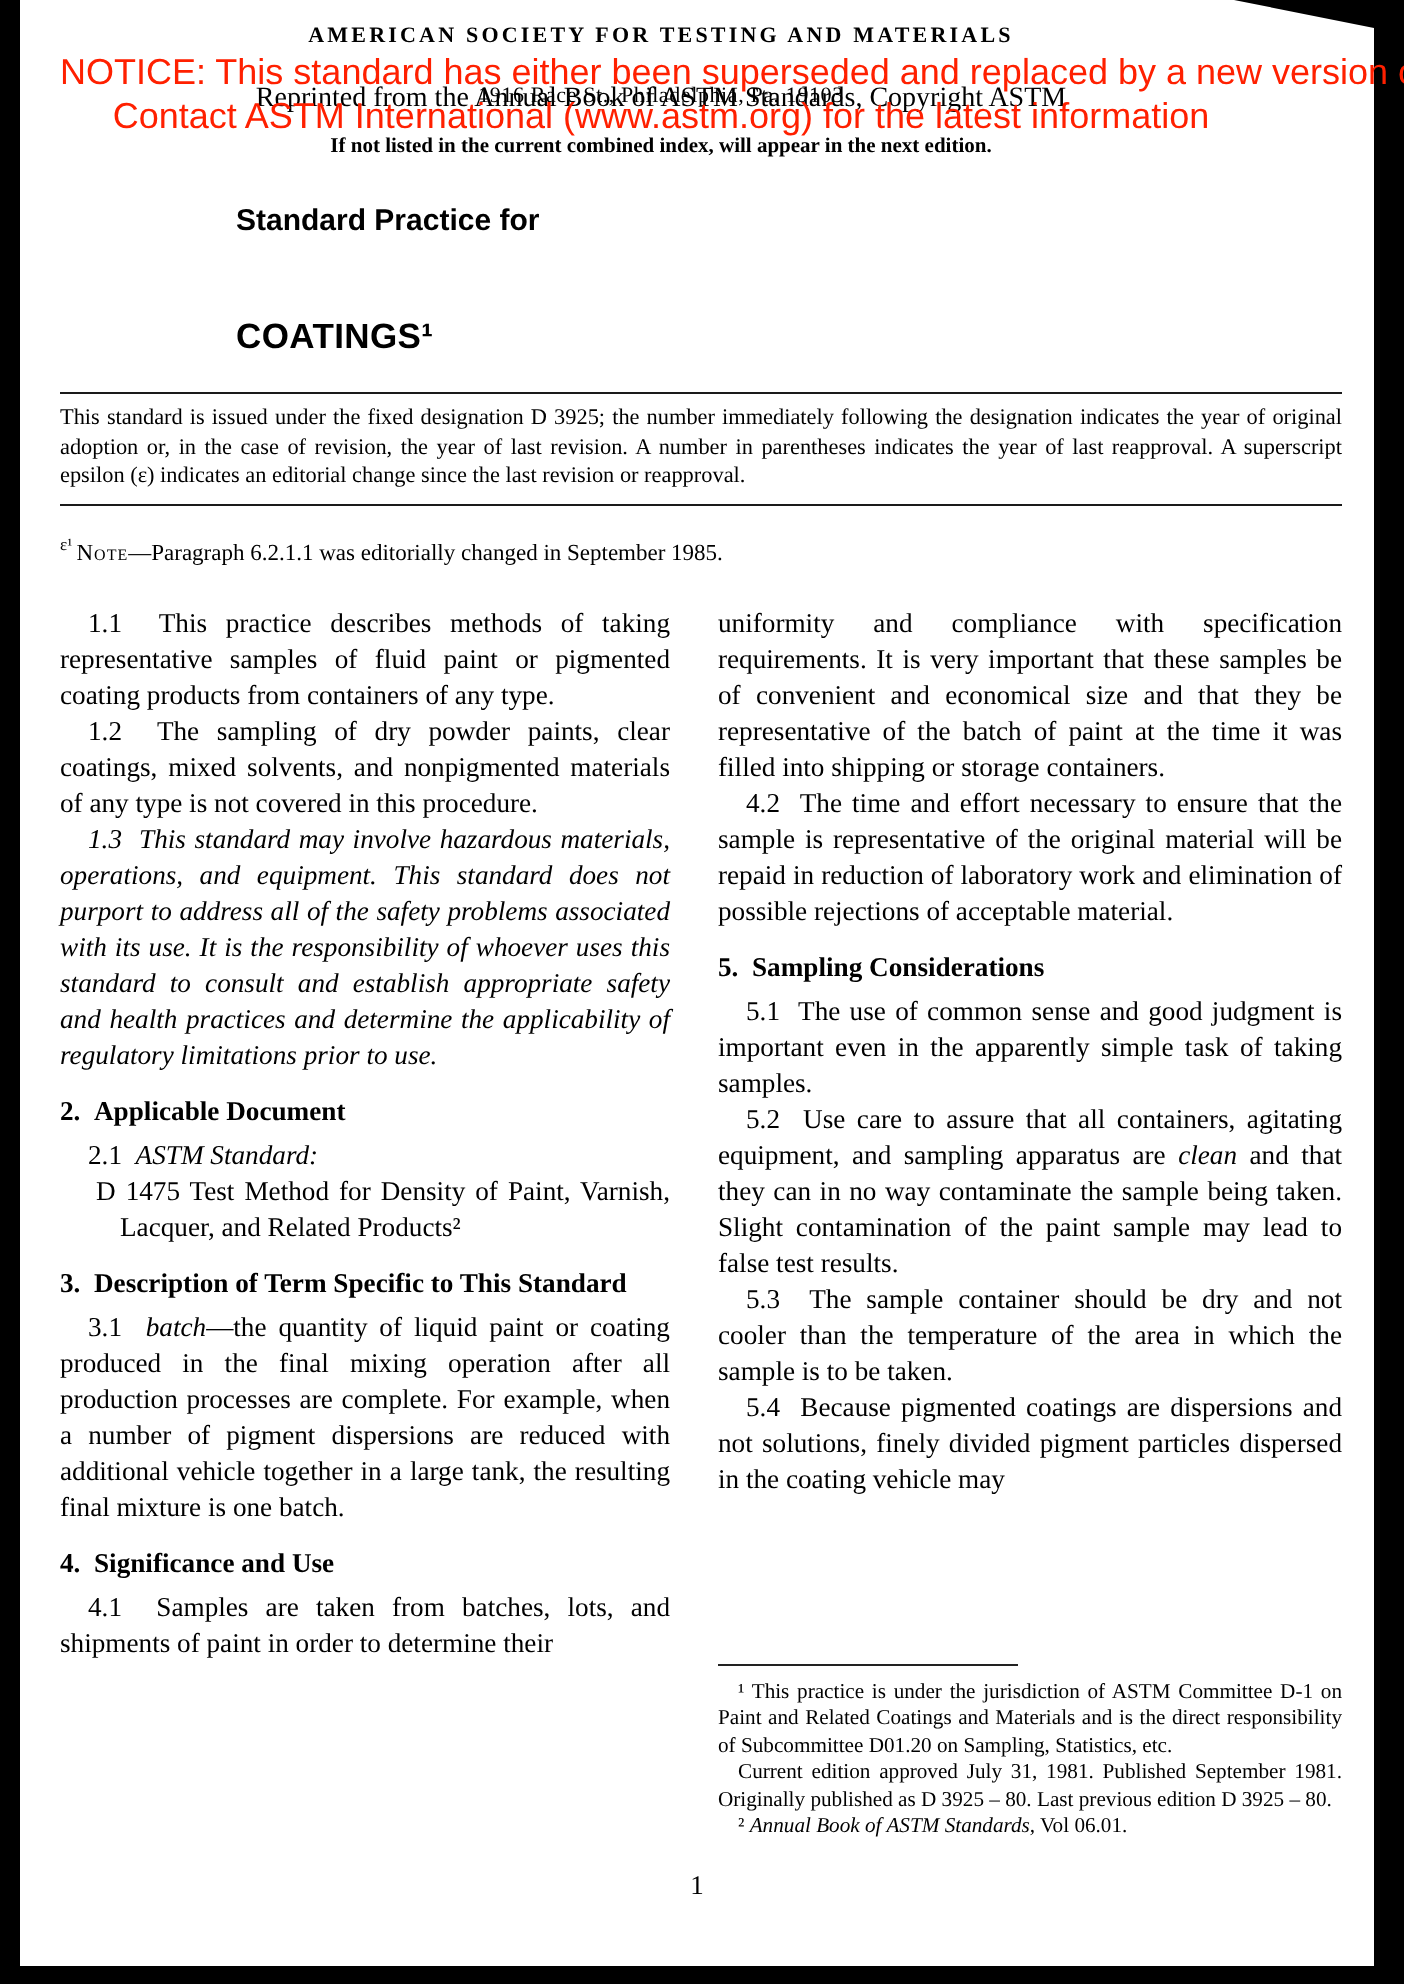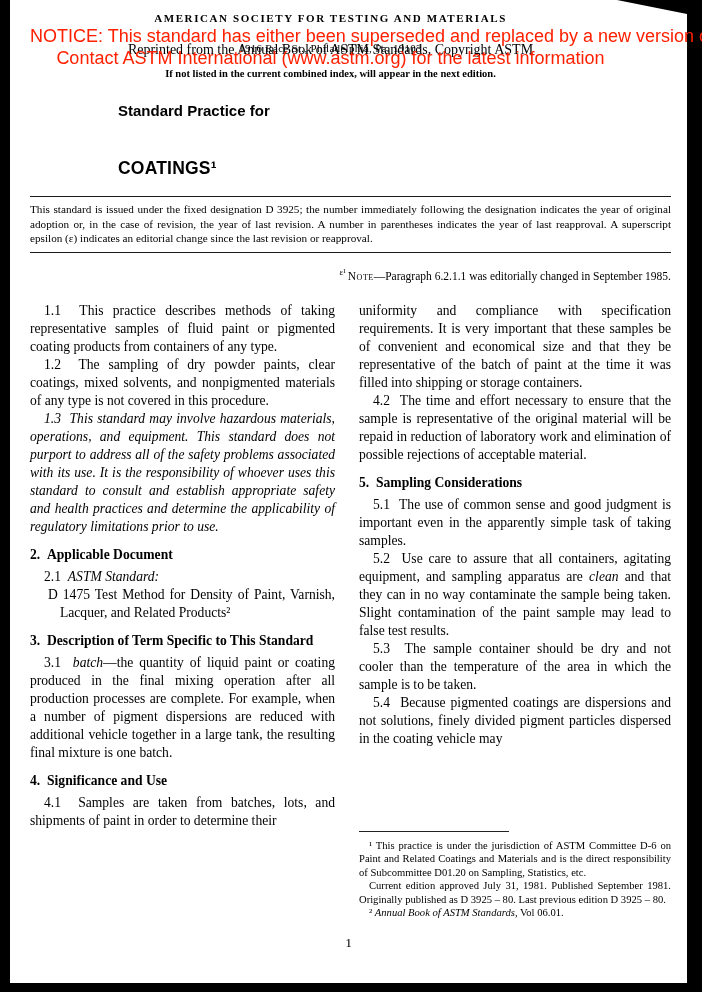--- a/index.html
+++ b/index.html
@@ -69,21 +69,20 @@
   .designation{
     font-size:11.2px;line-height:14.5px;
     text-align:justify;
     margin:5px 0 6px 0;
     color:#000;
   }
   .epsilon-note{
     font-size:11.5px;
     margin:14px 0 0 0;
     color:#000;
-    text-align:right;
   }
   .epsilon-note .sup{vertical-align:super;font-size:8.5px;}
   .epsilon-note .smallcaps{font-variant:small-caps;letter-spacing:.5px;}
   
   .columns{
     display:flex;gap:24px;
     margin-top:20px;
   }
   .col{font-size:13.6px;line-height:18px;text-align:justify;color:#000;}
   .col-left{width:305px;flex:0 0 auto;}
@@ -172,21 +171,21 @@
         <p>4.2&nbsp; The time and effort necessary to ensure that the sample is representative of the original material will be repaid in reduction of laboratory work and elimination of possible rejections of acceptable material.</p>
 
         <h2>5.&nbsp;&nbsp;Sampling Considerations</h2>
         <p>5.1&nbsp; The use of common sense and good judgment is important even in the apparently simple task of taking samples.</p>
         <p><span>5.2&nbsp; Use care to assure that all containers, agitating equipment, and sampling apparatus are </span><i>clean</i><span> and that they can in no way contaminate the sample being taken. Slight contamination of the paint sample may lead to false test results.</span></p>
         <p>5.3&nbsp; The sample container should be dry and not cooler than the temperature of the area in which the sample is to be taken.</p>
         <p>5.4&nbsp; Because pigmented coatings are dispersions and not solutions, finely divided pigment particles dispersed in the coating vehicle may</p>
 
         <div class="footnotes">
           <div class="fn-rule"></div>
-          <p>¹ This practice is under the jurisdiction of ASTM Committee D-6 on Paint and Related Coatings and Materials and is the direct responsibility of Subcommittee D01.20 on Sampling, Statistics, etc.</p>
+          <p>¹ This practice is under the jurisdiction of ASTM Committee D-1 on Paint and Related Coatings and Materials and is the direct responsibility of Subcommittee D01.20 on Sampling, Statistics, etc.</p>
           <p>Current edition approved July 31, 1981. Published September 1981. Originally published as D 3925 – 80. Last previous edition D 3925 – 80.</p>
           <p><span>² </span><i>Annual Book of ASTM Standards,</i><span> Vol 06.01.</span></p>
         </div>
       </div>
 
     </div>
 
     <div class="pageno">1</div>
   </div>
 </div>

